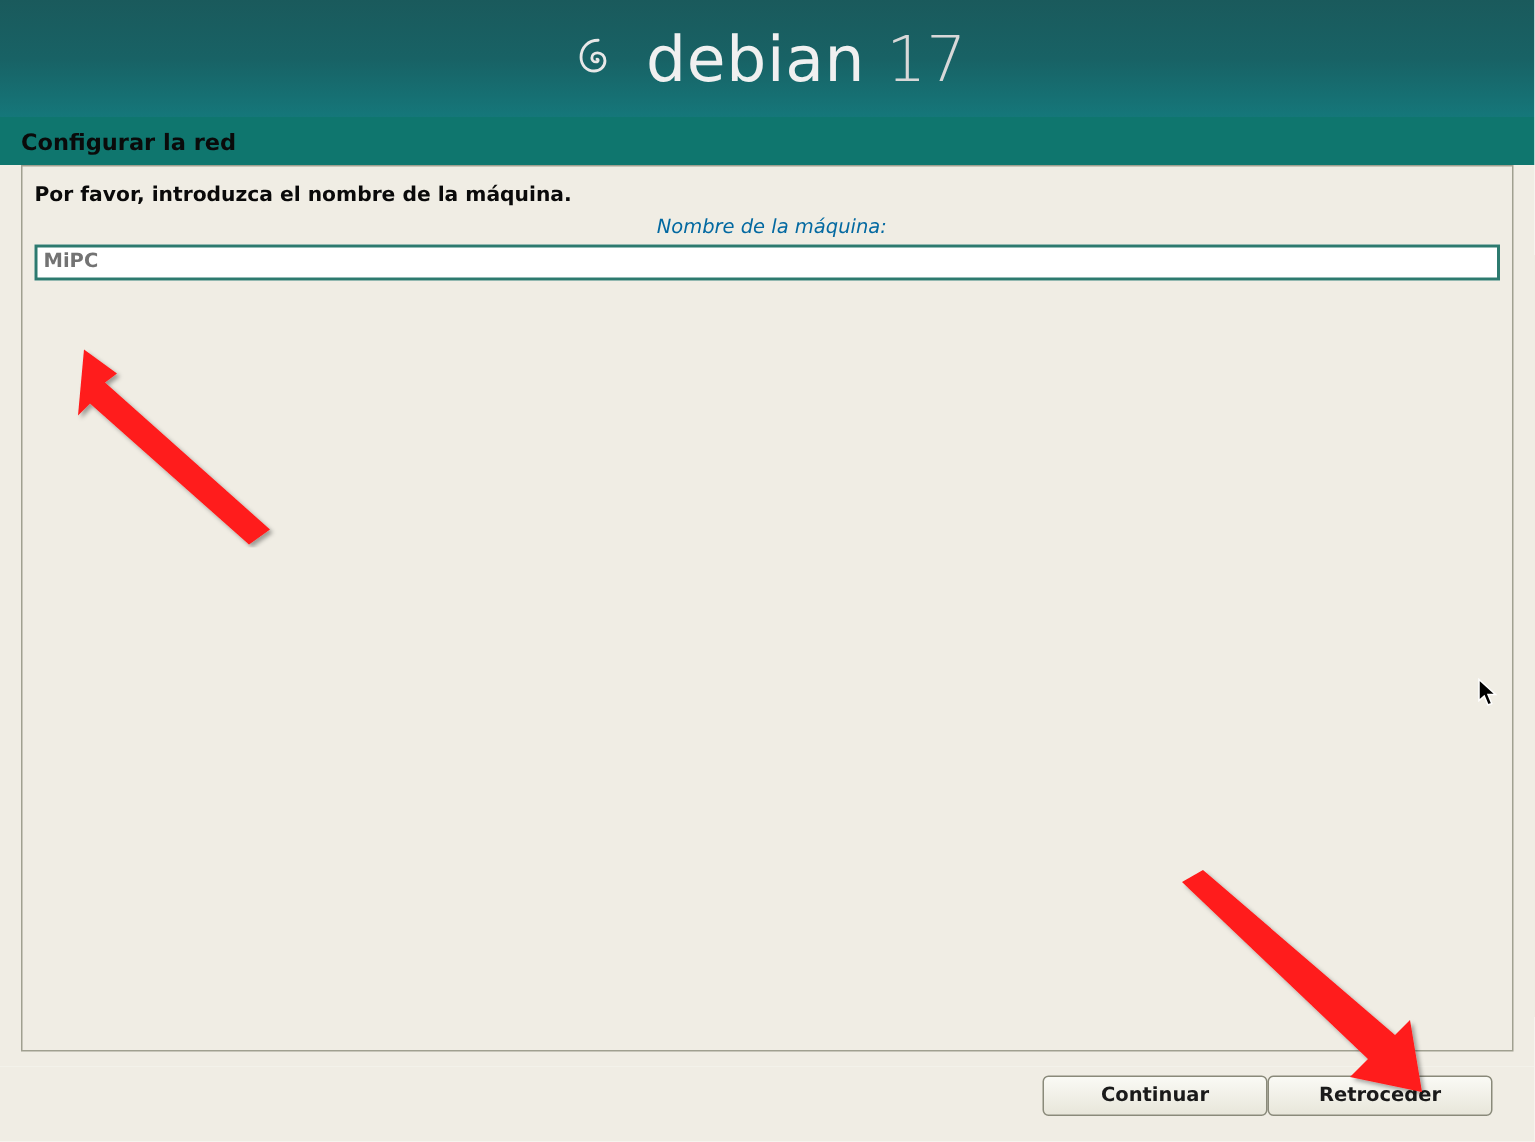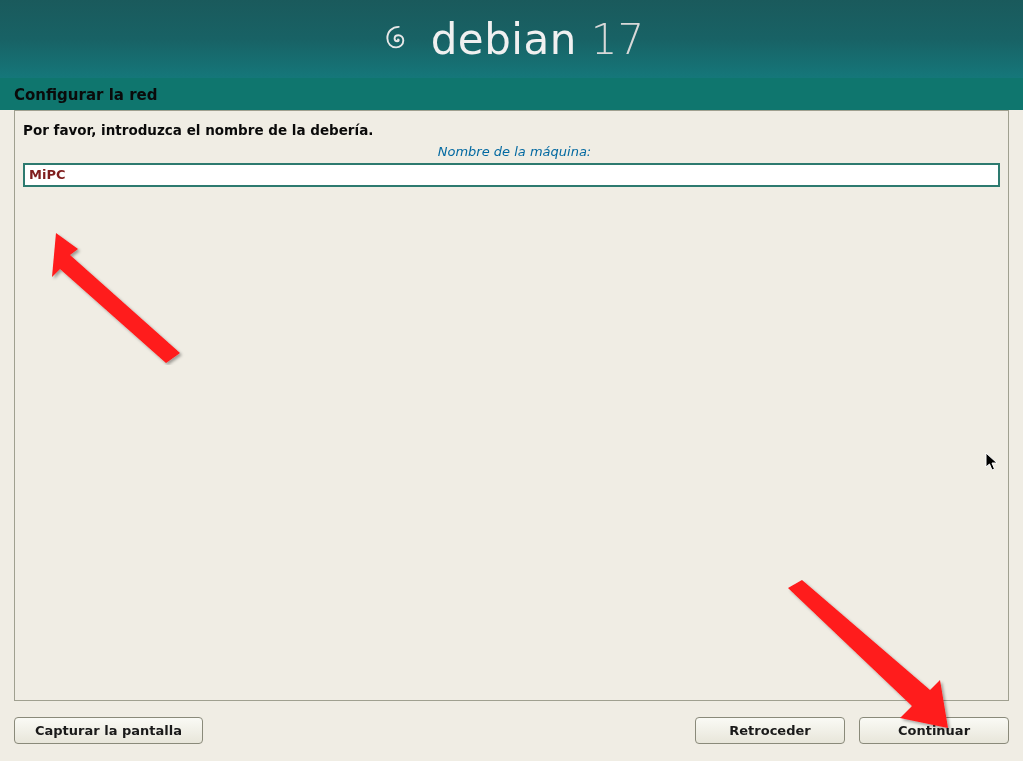--- a/index.html
+++ b/index.html
@@ -85,21 +85,21 @@
     }
     .hostname-input {
       width: 100%;
       height: 24px;
       border: 2px solid #2d7a6f;
       background: #ffffff;
       padding: 2px 4px;
       font-size: 13px;
       font-weight: bold;
       font-family: inherit;
-      color: #7f1d1d;
+      color: #737373;
       outline: none;
     }
     .bottom-bar {
       position: absolute;
       bottom: 0;
       left: 0;
       width: 100%;
       height: 50px;
       background: #f0ede4;
       display: flex;
@@ -149,31 +149,30 @@
     </svg>
     <span class="brand">debian</span>
     <span class="brand-version">17</span>
   </div>
 </div>
 
 <div class="page-title">Configurar la red</div>
 
 <div class="main-area">
   <div class="panel">
-    <div class="instruction-bold">Por favor, introduzca el nombre de la debería.</div>
+    <div class="instruction-bold">Por favor, introduzca el nombre de la máquina.</div>
     <div class="field-label">Nombre de la máquina:</div>
     <input type="text" class="hostname-input" value="MiPC" style="">
   </div>
 </div>
 
 <div class="bottom-bar">
-  <button class="btn">Capturar la pantalla</button>
   <div class="spacer"></div>
+  <button class="btn">Continuar</button>
   <button class="btn btn-back">Retroceder</button>
-  <button class="btn">Continuar</button>
 </div>
 
 <svg class="arrow" style="left:38px; top:225px;" width="160" height="140">
   <defs>
     <filter id="ds1" x="-20%" y="-20%" width="140%" height="140%">
       <feDropShadow dx="2" dy="2" stdDeviation="1.5" flood-color="#000" flood-opacity="0.35"></feDropShadow>
     </filter>
   </defs>
   <polygon points="18,8 40,24 32,30 142,128 128,138 22,44 14,52" fill="#ff1a1a" filter="url(#ds1)"></polygon>
 </svg>

